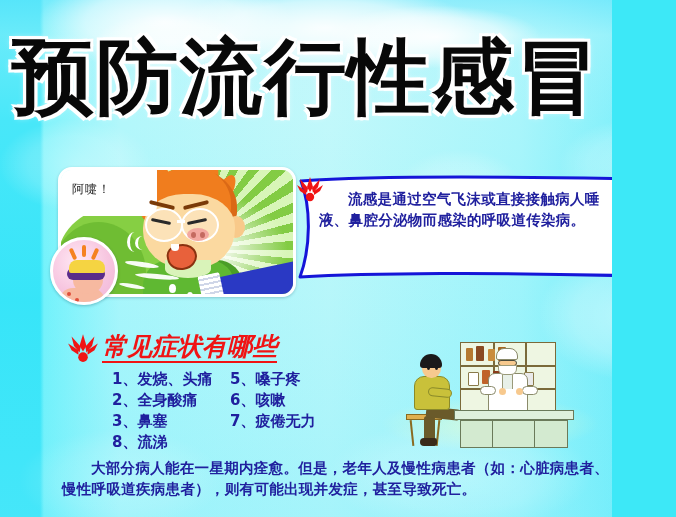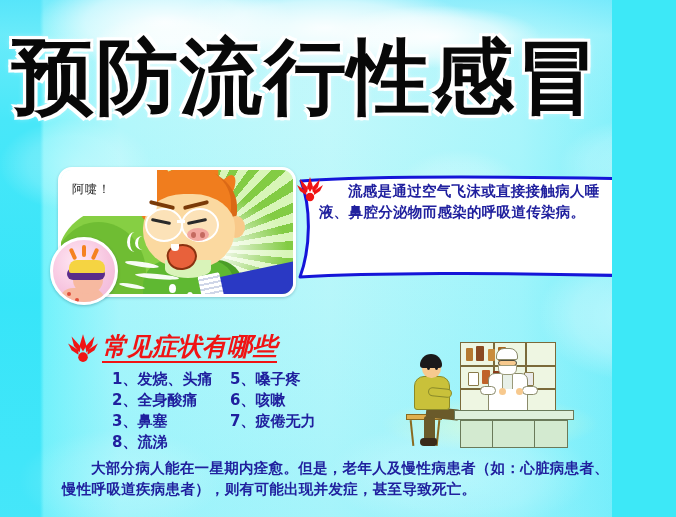--- a/index.html
+++ b/index.html
@@ -238,21 +238,21 @@
   #what-head .head-text { font-size: 25px; }
   .burst-icon { flex: 0 0 auto; }
 
   .body-text {
     color: #20209e;
     font-weight: bold;
     font-size: 14.5px;
     line-height: 1.42;
     letter-spacing: .3px;
   }
-  #what-body { margin-top: 0; text-indent: 2em; }
+  #what-body { margin-top: 8px; text-indent: 2em; }
 
   
   #symp-head { position: absolute; left: 68px; top: 332px; }
   #symp-head .head-text { font-size: 25px; }
 
   #symp-list {
     position: absolute; left: 112px; top: 369px; width: 290px;
     display: grid;
     grid-template-columns: 118px 1fr;
     grid-auto-flow: column;

